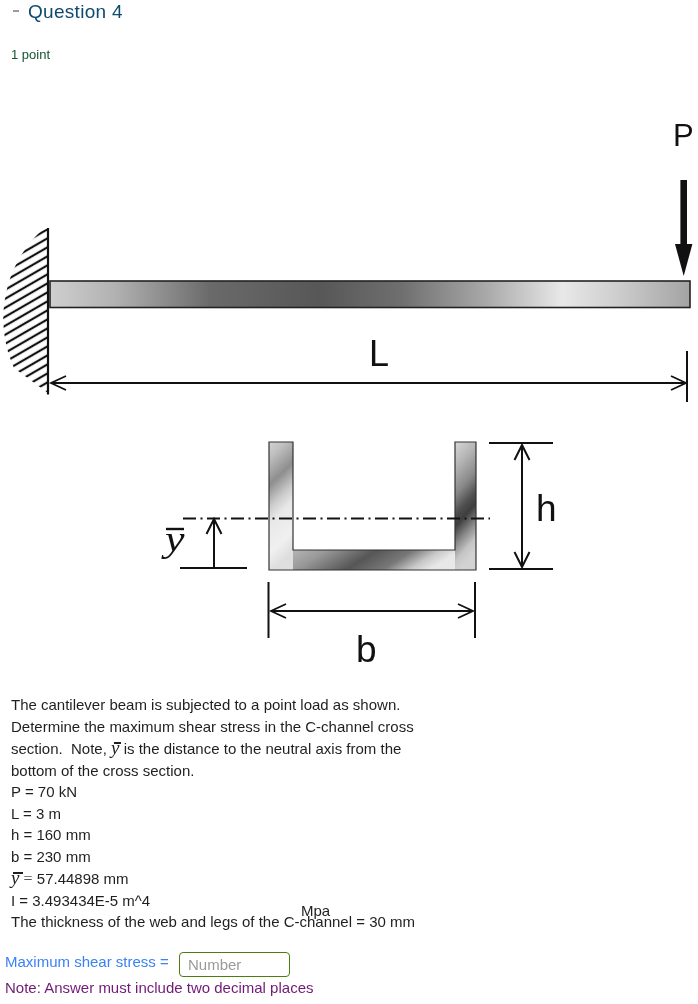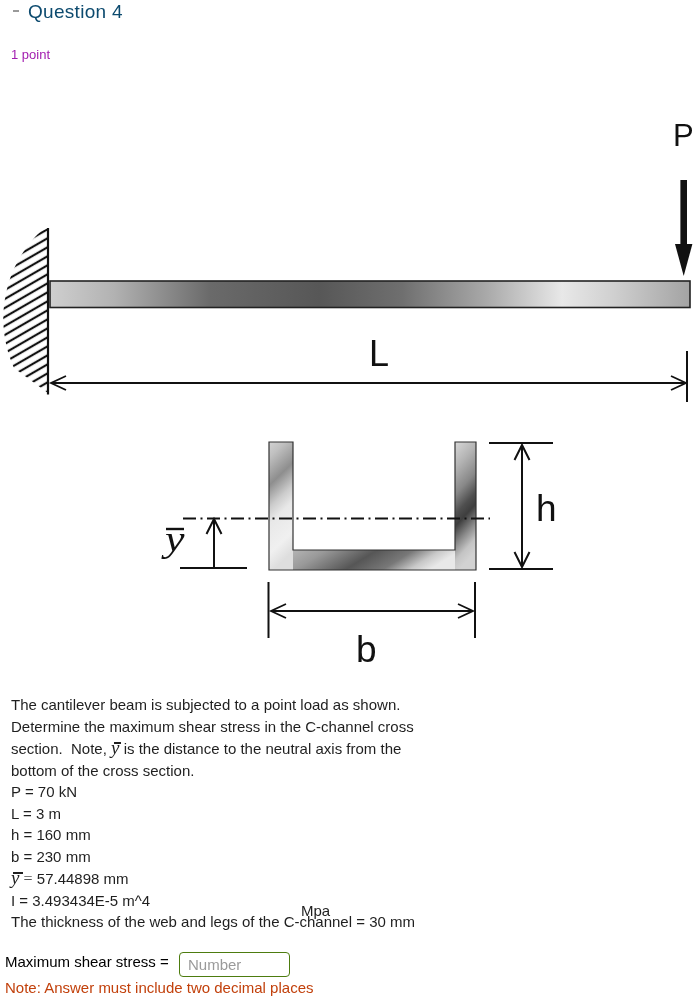--- a/index.html
+++ b/index.html
@@ -1,30 +1,30 @@
 <!DOCTYPE html>
 <html><head>
 <meta charset="utf-8">
 <style>
   html,body{margin:0;padding:0;}
   body{width:698px;height:1004px;background:#fff;position:relative;overflow:hidden;
        font-family:"Liberation Sans",sans-serif;}
   .abs{position:absolute;}
   #qtitle{left:28px;top:1px;font-size:19px;letter-spacing:0.3px;color:#0c4a6e;}
   #dash{left:13px;top:10px;width:6px;height:2px;background:#9a9a9a;}
-  #pts{left:11px;top:47px;font-size:13px;color:#a21caf;}
+  #pts{left:11px;top:47px;font-size:13px;color:#14532d;}
   #qtext{left:11px;top:694px;font-size:15px;line-height:21.5px;color:#1f1f1f;white-space:nowrap;}
   .ybar{position:relative;font:italic 19px "Liberation Serif",serif;}
   .ybar .bar{position:absolute;height:1.8px;background:#1f1f1f;}
-  #ansrow{left:5px;top:953px;font-size:15px;color:#000000;}
+  #ansrow{left:5px;top:953px;font-size:15px;color:#3b82f6;}
   #numin{left:179px;top:952px;width:101px;height:23px;border:1px solid #4d7c0f;border-radius:4px;
          padding:0 0 0 8px;font:15px "Liberation Sans",sans-serif;color:#333;outline:none;}
   #numin::placeholder{color:#9a9a9a;opacity:1;}
   #mpa{left:301px;top:902px;font-size:15px;color:#1f1f1f;}
-  #note{left:5px;top:979px;font-size:15px;color:#c2410c;}
+  #note{left:5px;top:979px;font-size:15px;color:#701a75;}
 </style>
 </head>
 <body>
   <div class="abs" id="qtitle">Question 4</div>
   <div class="abs" id="dash"></div>
   <div class="abs" id="pts">1 point</div>
 
   <svg class="abs" style="left:0;top:0" width="698" height="690" viewBox="0 0 698 690">
     <defs>
       <pattern id="hatch" width="12" height="7.8" patternTransform="rotate(-30 0 0)" patternUnits="userSpaceOnUse">

